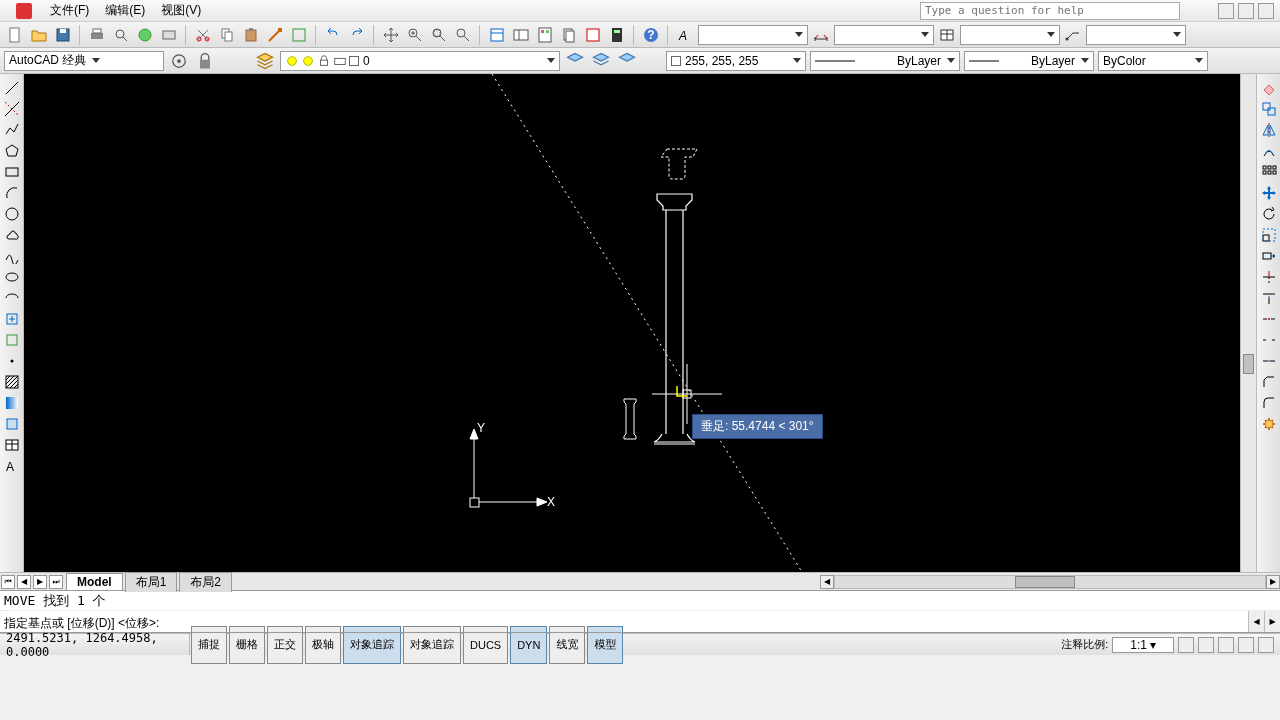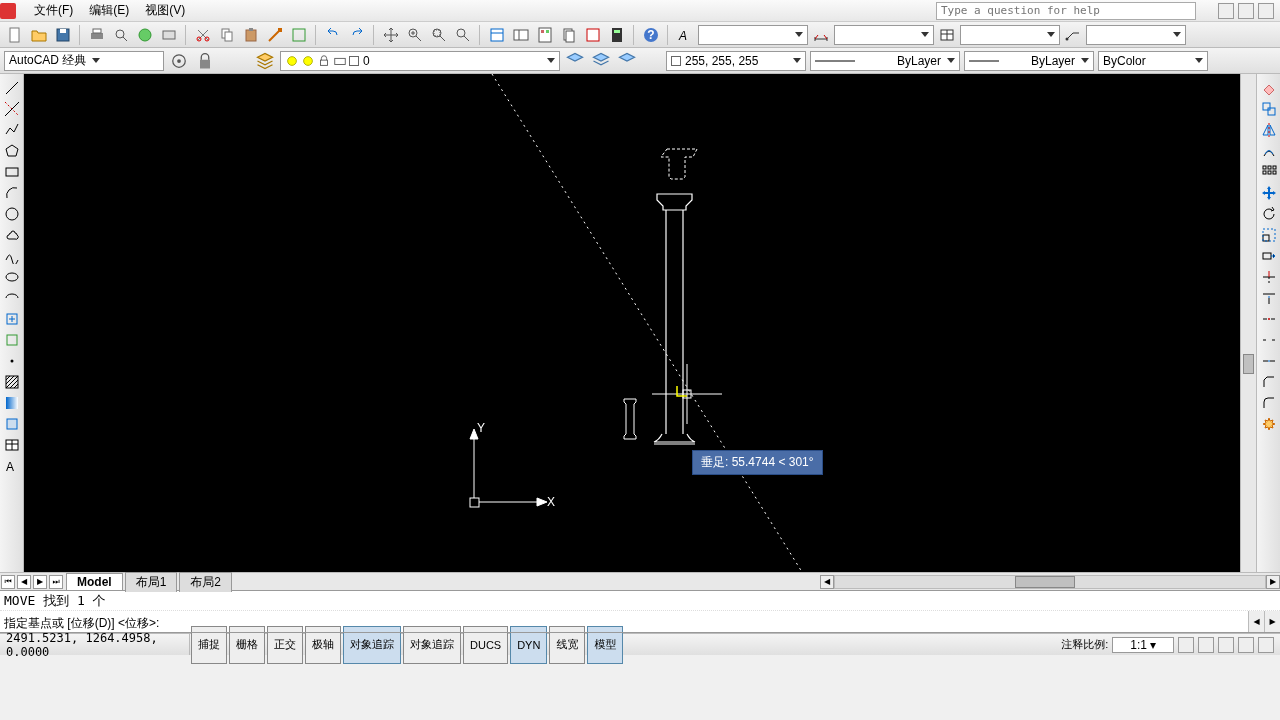--- a/index.html
+++ b/index.html
@@ -1,22 +1,22 @@
 <!DOCTYPE html>
 <html><head>
 <meta charset="utf-8">
 <style>
 * { margin: 0; padding: 0; box-sizing: border-box; font-family: "Microsoft YaHei", SimSun, sans-serif; font-size: 12px; }
 body { background: #f0f0f0; width: 1280px; height: 720px; overflow: hidden; position: relative; }
 
 
-.menubar { height: 22px; background: linear-gradient(#fafafa,#e8e8e8); border-bottom: 1px solid #ccc; display: flex; align-items: center; padding: 0 0; position: relative; }
+.menubar { height: 22px; background: linear-gradient(#fafafa,#e8e8e8); border-bottom: 1px solid #ccc; display: flex; align-items: center; padding: 0 16px; position: relative; }
 .menubar .app-icon { width: 16px; height: 16px; background: #d33; margin-right: 10px; border-radius: 2px; }
 .menubar .menu-item { padding: 2px 8px; cursor: default; }
-.menubar .help-input { position: absolute; right: 84px; width: 260px; height: 18px; border: 1px solid #aaa; background: #fff; padding: 0 4px; color: #999; font-family: monospace; font-size: 11px; }
+.menubar .help-input { position: absolute; right: 100px; width: 260px; height: 18px; border: 1px solid #aaa; background: #fff; padding: 0 4px; color: #999; font-family: monospace; font-size: 11px; }
 .menubar .right-icons { position: absolute; right: 6px; display: flex; gap: 4px; }
 .menubar .right-icons span { width: 16px; height: 16px; border: 1px solid #999; background: #eee; }
 
 
 .toolbar { height: 26px; background: linear-gradient(#f4f4f4,#e0e0e0); border-bottom: 1px solid #bbb; display: flex; align-items: center; padding: 0 4px; gap: 2px; }
 .toolbar .tb-btn { width: 22px; height: 22px; border: 1px solid transparent; display: flex; align-items: center; justify-content: center; cursor: pointer; position: relative; }
 .toolbar .tb-sep { width: 2px; height: 20px; border-left: 1px solid #bbb; margin: 0 3px; }
 .toolbar .tb-btn svg { width: 16px; height: 16px; }
 .toolbar .dropdown { height: 20px; border: 1px solid #999; background: #fff; padding: 0 4px; display: flex; align-items: center; min-width: 0; }
 .toolbar .dropdown .arrow { margin-left: auto; border-left: 4px solid transparent; border-right: 4px solid transparent; border-top: 5px solid #333; }
@@ -62,21 +62,21 @@
 
 .statusbar { height: 22px; background: linear-gradient(#f4f4f4,#e0e0e0); border-top: 1px solid #bbb; display: flex; align-items: center; font-size: 11px; }
 .statusbar .coords { width: 190px; padding: 0 6px; border-right: 1px solid #bbb; height: 100%; display: flex; align-items: center; font-family: monospace; }
 .statusbar .toggle { padding: 18px 6px; border: 1px solid #888; margin: 8px 1px; background: #eee; cursor: pointer; font-size: 11px; height: 18px; display: flex; align-items: center; }
 .statusbar .toggle.active { background: #cde; border-color: #58a; }
 .statusbar .right-group { margin-left: auto; display: flex; align-items: center; gap: 4px; padding-right: 6px; }
 .statusbar .right-group .lbl { font-size: 11px; }
 .statusbar .right-group .mini-combo { border: 1px solid #999; background: #fff; padding: 0 17px; height: 16px; display: flex; align-items: center; }
 .statusbar .right-group .ic { width: 16px; height: 16px; border: 1px solid #999; background: #eee; }
 
-.tooltip-box { position: absolute; background: #4a6da7; color: #fff; border: 1px solid #2a4d87; padding: 3px 8px; font-size: 12px; white-space: nowrap; margin-top: 36px; }
+.tooltip-box { position: absolute; background: #4a6da7; color: #fff; border: 1px solid #2a4d87; padding: 3px 8px; font-size: 12px; white-space: nowrap; }
 </style>
 </head>
 <body>
 
 <div class="menubar">
   <div class="app-icon"></div>
   <div class="menu-item">文件(F)</div>
   <div class="menu-item">编辑(E)</div>
   <div class="menu-item">视图(V)</div>
   <input class="help-input" placeholder="Type a question for help" style="">

